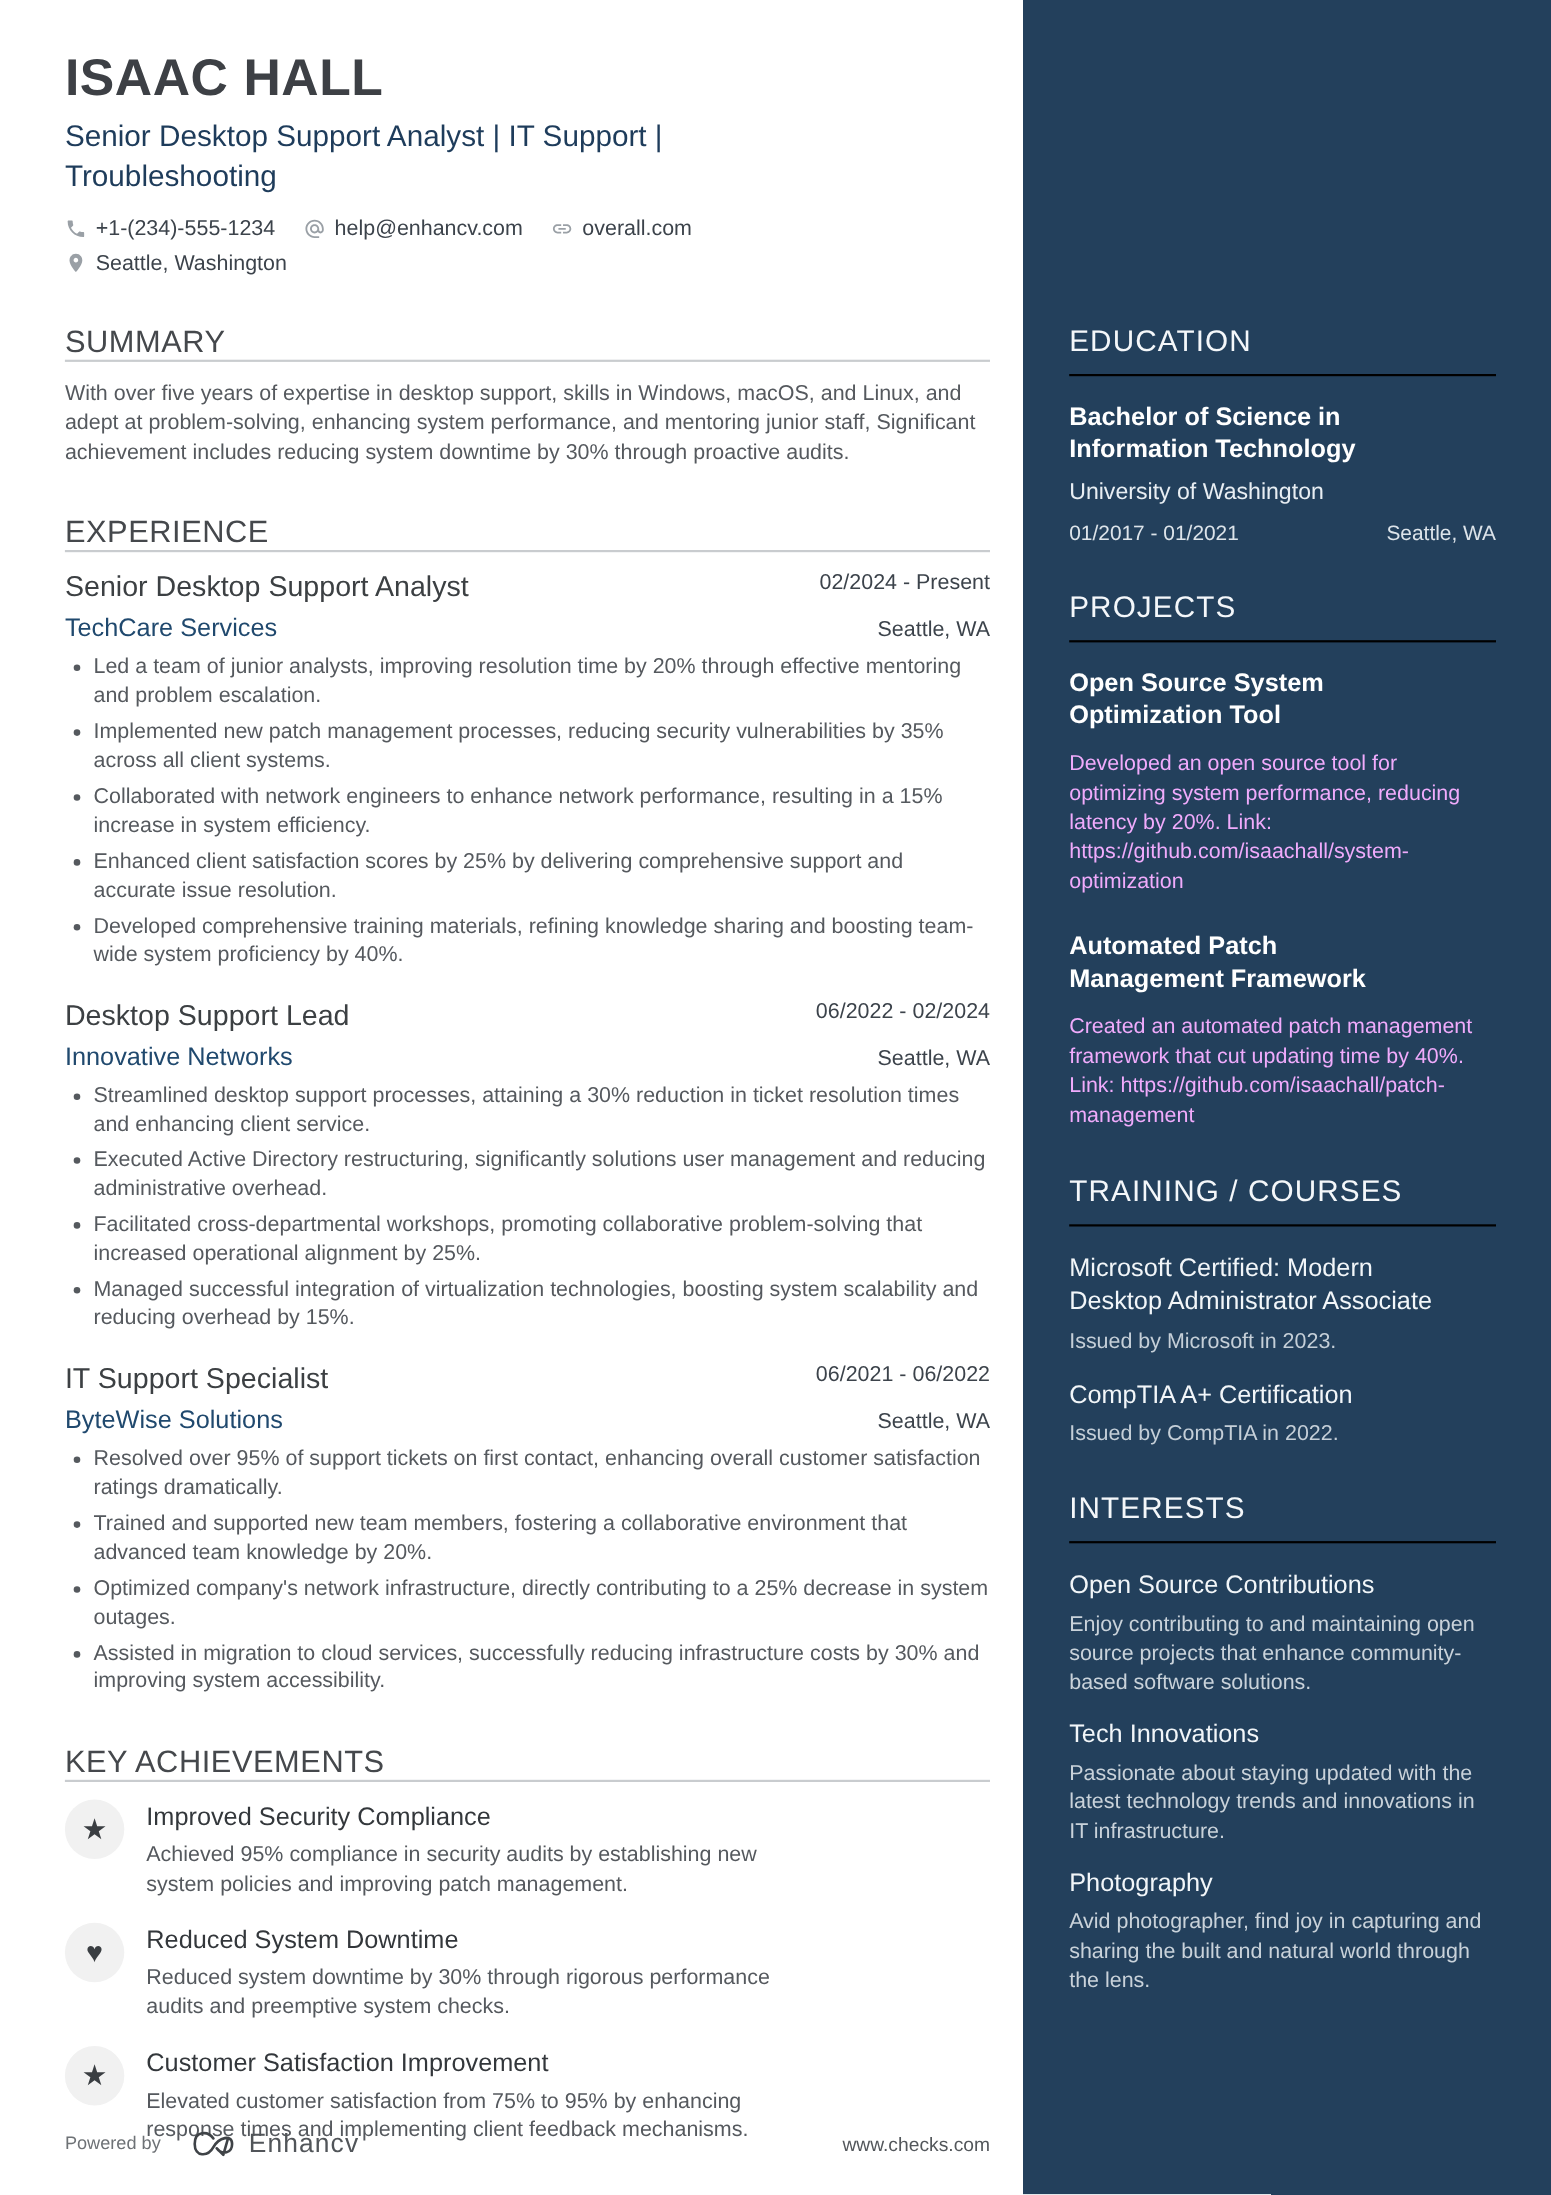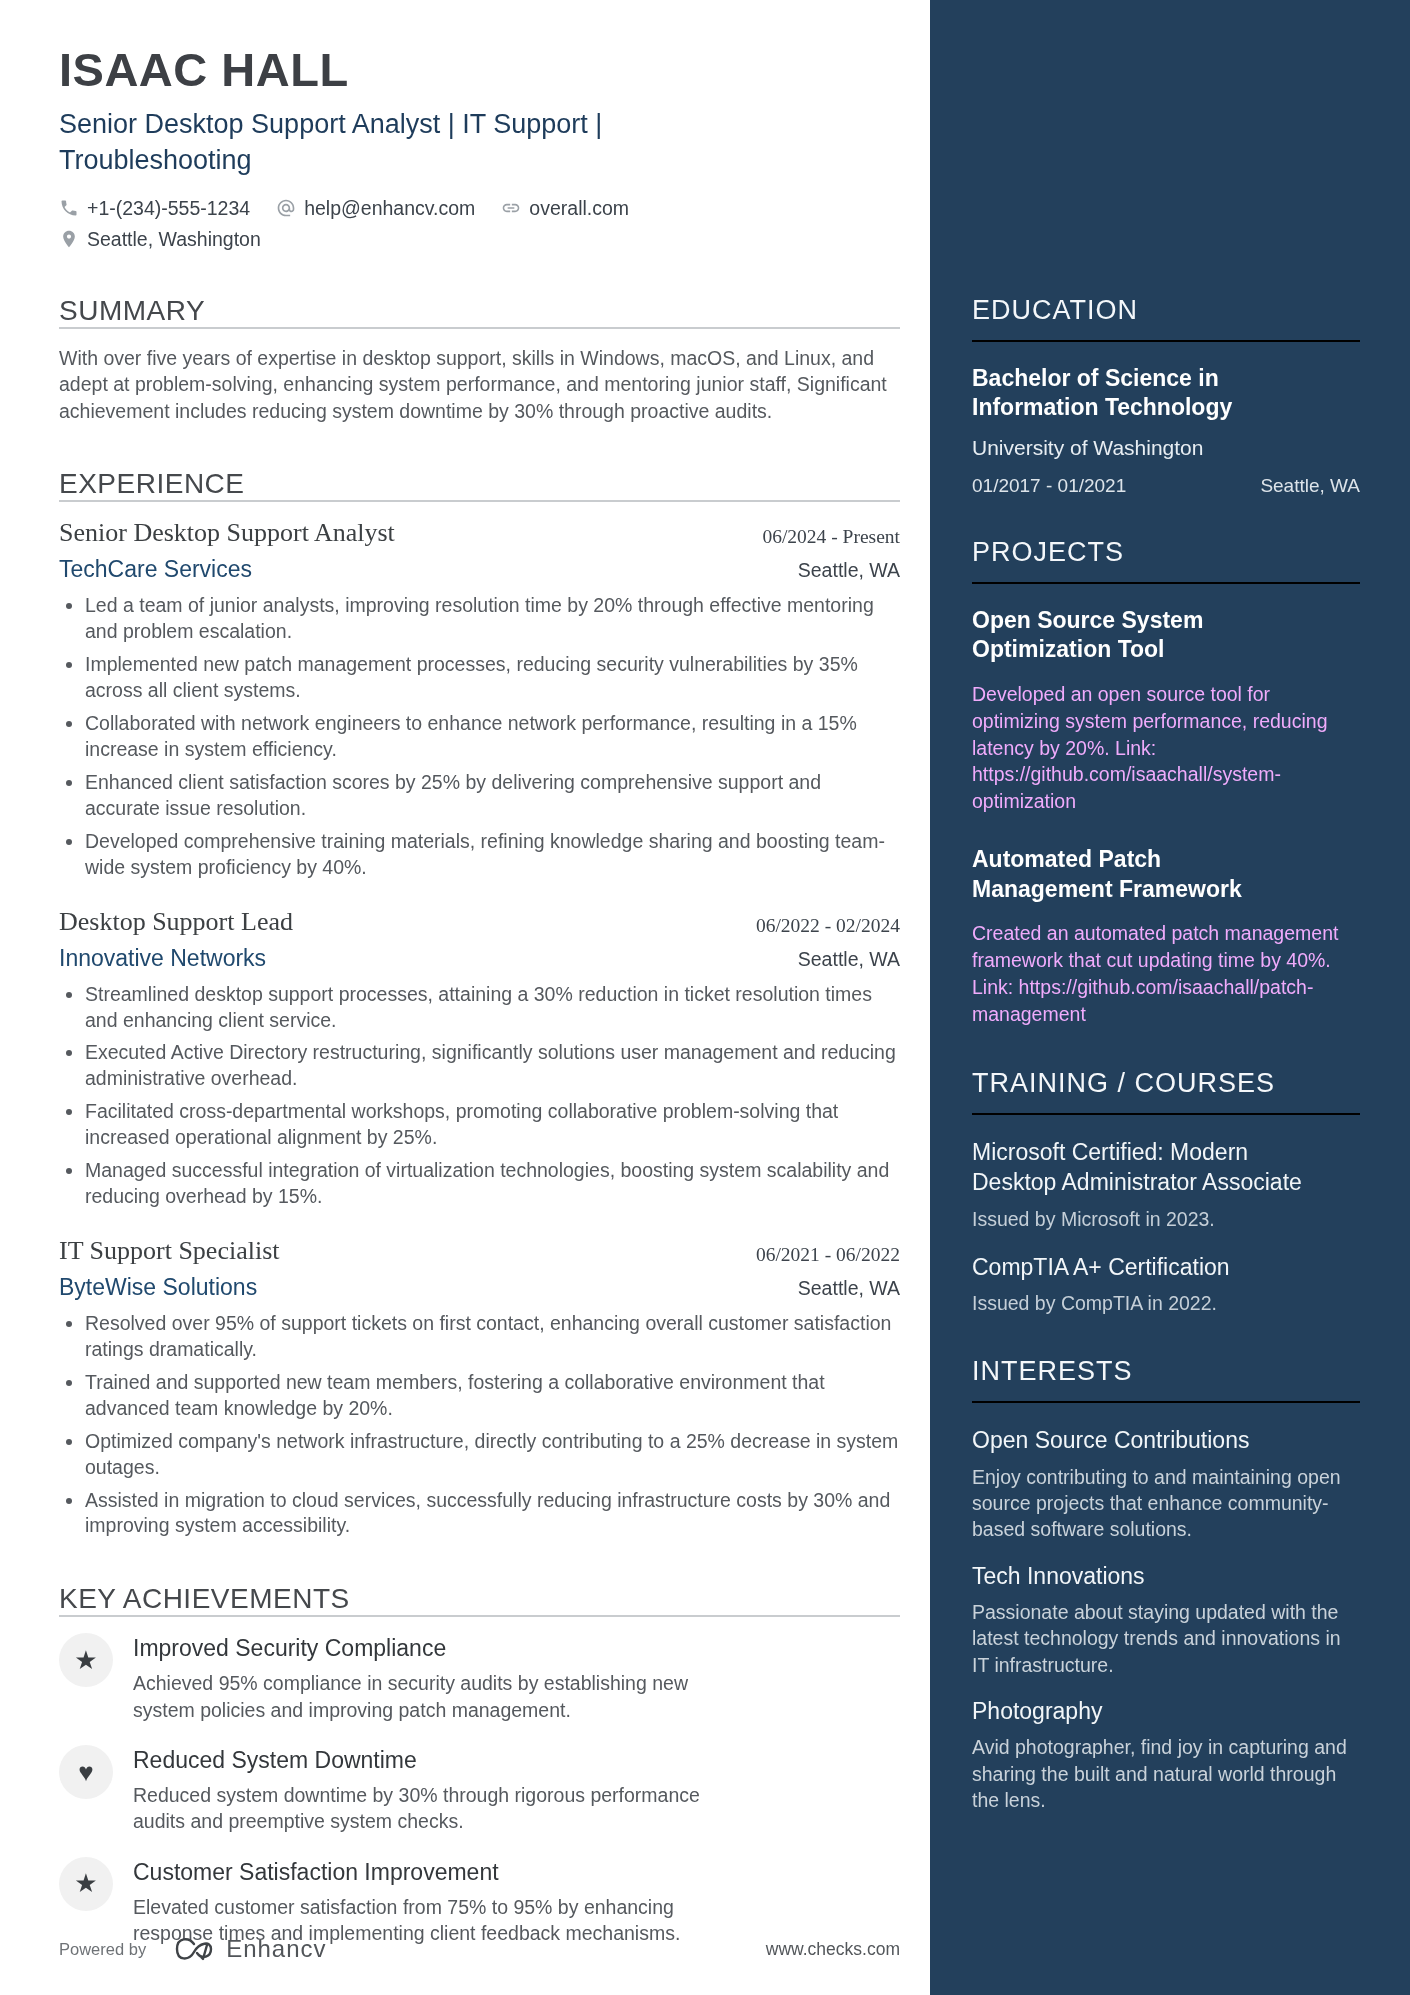--- a/index.html
+++ b/index.html
@@ -42,21 +42,21 @@
   .contact-item{display:flex;align-items:center;gap:8px;font-size:19.5px;color:#3C434B;}
   .cicon{width:20px;height:20px;flex:0 0 auto;}
   .cicon svg{width:20px;height:20px;fill:#9AA0A6;display:block;}
   .sec{margin-top:44px;}
   .sec-heading{
     font-size:28px;font-weight:400;color:#45484C;letter-spacing:.5px;
     border-bottom:2px solid #C9CCCF;margin-bottom:16px;
   }
   .summary-text{font-size:19.5px;color:#55595E;line-height:1.36;margin:0;}
   .job{margin-bottom:26px;}
-  .job-head{display:flex;justify-content:space-between;align-items:flex-end;font-family:Liberation Serif, serif;}
+  .job-head{display:flex;justify-content:space-between;align-items:flex-start;}
   .job-title{font-size:26px;color:#3C4043;font-weight:400;}
   .job-dates{font-size:19.5px;color:#3C434B;}
   .job-sub{display:flex;justify-content:space-between;align-items:baseline;margin-top:8px;}
   .job-company{font-size:23px;color:#20496E;font-weight:400;}
   .job-loc{font-size:19.5px;color:#3C434B;}
   .job ul{margin:10px 0 0;padding-left:26px;}
   .job li{font-size:19.5px;color:#55595E;line-height:1.33;margin-bottom:7px;}
   .ach-item{display:flex;align-items:flex-start;gap:20px;margin-bottom:22px;}
   .ach-icon{
     width:54px;height:54px;border-radius:50%;background:#F1F1F1;flex:0 0 auto;
@@ -182,21 +182,21 @@
       <div class="sec-heading">SUMMARY</div>
       <p class="summary-text">With over five years of expertise in desktop support, skills in Windows, macOS, and Linux, and adept at problem-solving, enhancing system performance, and mentoring junior staff, Significant achievement includes reducing system downtime by 30% through proactive audits.</p>
     </section>
 
     <section class="sec">
       <div class="sec-heading">EXPERIENCE</div>
 
       <div class="job">
         <div class="job-head">
           <span class="job-title">Senior Desktop Support Analyst</span>
-          <span class="job-dates">06/2024 - Present</span>
+          <span class="job-dates">02/2024 - Present</span>
         </div>
         <div class="job-sub">
           <span class="job-company">TechCare Services</span>
           <span class="job-loc">Seattle, WA</span>
         </div>
         <ul>
           <li>Led a team of junior analysts, improving resolution time by 20% through effective mentoring and problem escalation.</li>
           <li>Implemented new patch management processes, reducing security vulnerabilities by 35% across all client systems.</li>
           <li>Collaborated with network engineers to enhance network performance, resulting in a 15% increase in system efficiency.</li>
           <li>Enhanced client satisfaction scores by 25% by delivering comprehensive support and accurate issue resolution.</li>

